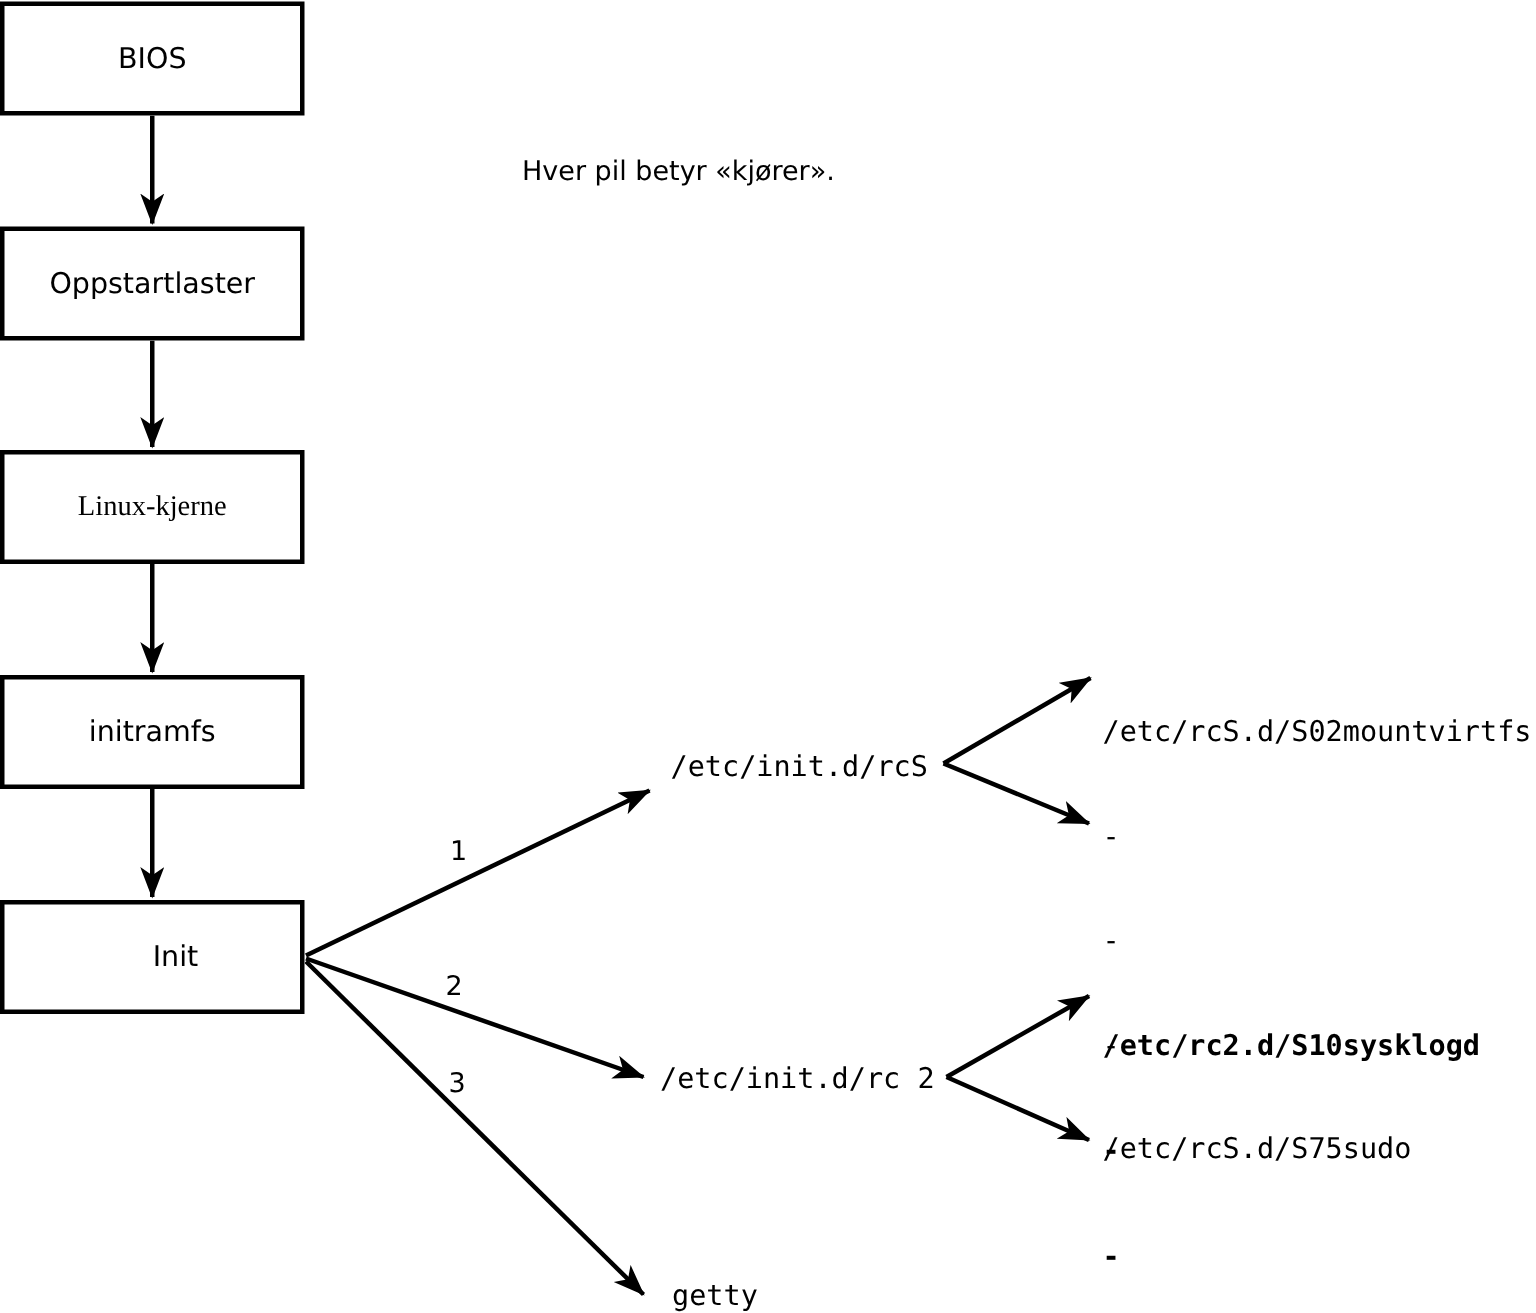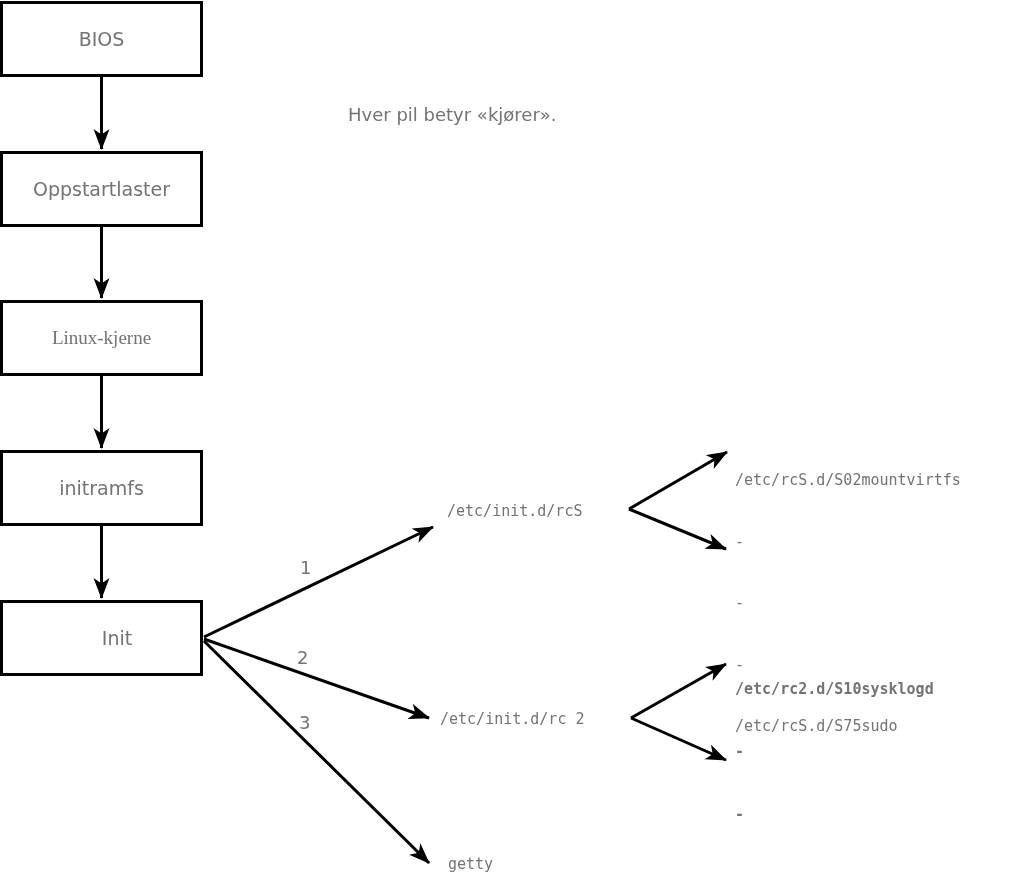--- a/index.html
+++ b/index.html
@@ -2,21 +2,21 @@
 <html><head>
 <meta charset="utf-8">
 <style>
   html, body { margin: 0; padding: 0; background: #ffffff; }
   .canvas {
     position: relative;
     width: 1024px;
     height: 875px;
     background: #ffffff;
     font-family: "DejaVu Sans", sans-serif;
-    color: #737373;
+    color: #000000;
     overflow: hidden;
   }
   .wires {
     position: absolute;
     left: 0; top: 0;
     width: 1024px; height: 875px;
   }
   .box {
     position: absolute;
     left: 0;
@@ -47,21 +47,21 @@
     position: absolute;
     font-size: 18px;
     height: 26px; line-height: 26px;
   }
   .num-1 { left: 300px; top: 555px; }
   .num-2 { left: 297px; top: 645px; }
   .num-3 { left: 299px; top: 710px; }
 
   .mono {
     font-family: "DejaVu Sans Mono", monospace;
-    font-size: 15px;
+    font-size: 19px;
     white-space: pre;
   }
   .script-label {
     position: absolute;
     height: 26px; line-height: 26px;
   }
   .label-rcS   { left: 447px; top: 498px; }
   .label-rc2   { left: 440px; top: 706px; }
   .label-getty { left: 448px; top: 851px; }
 

